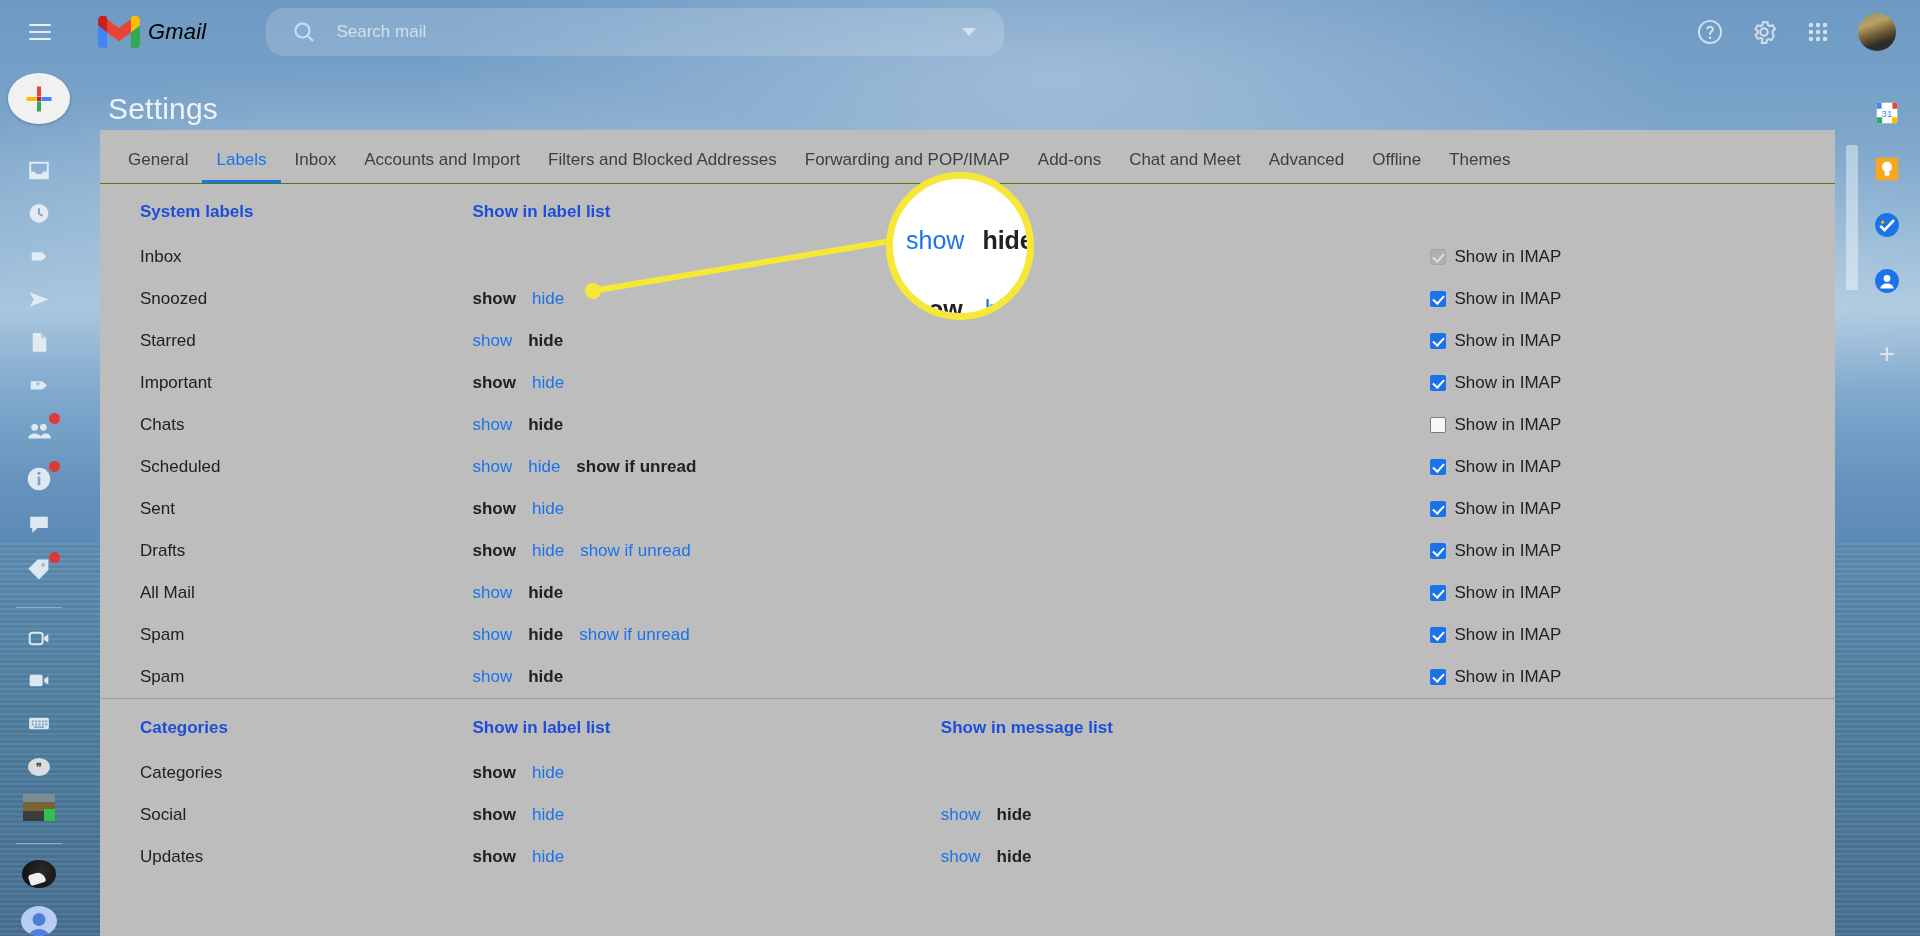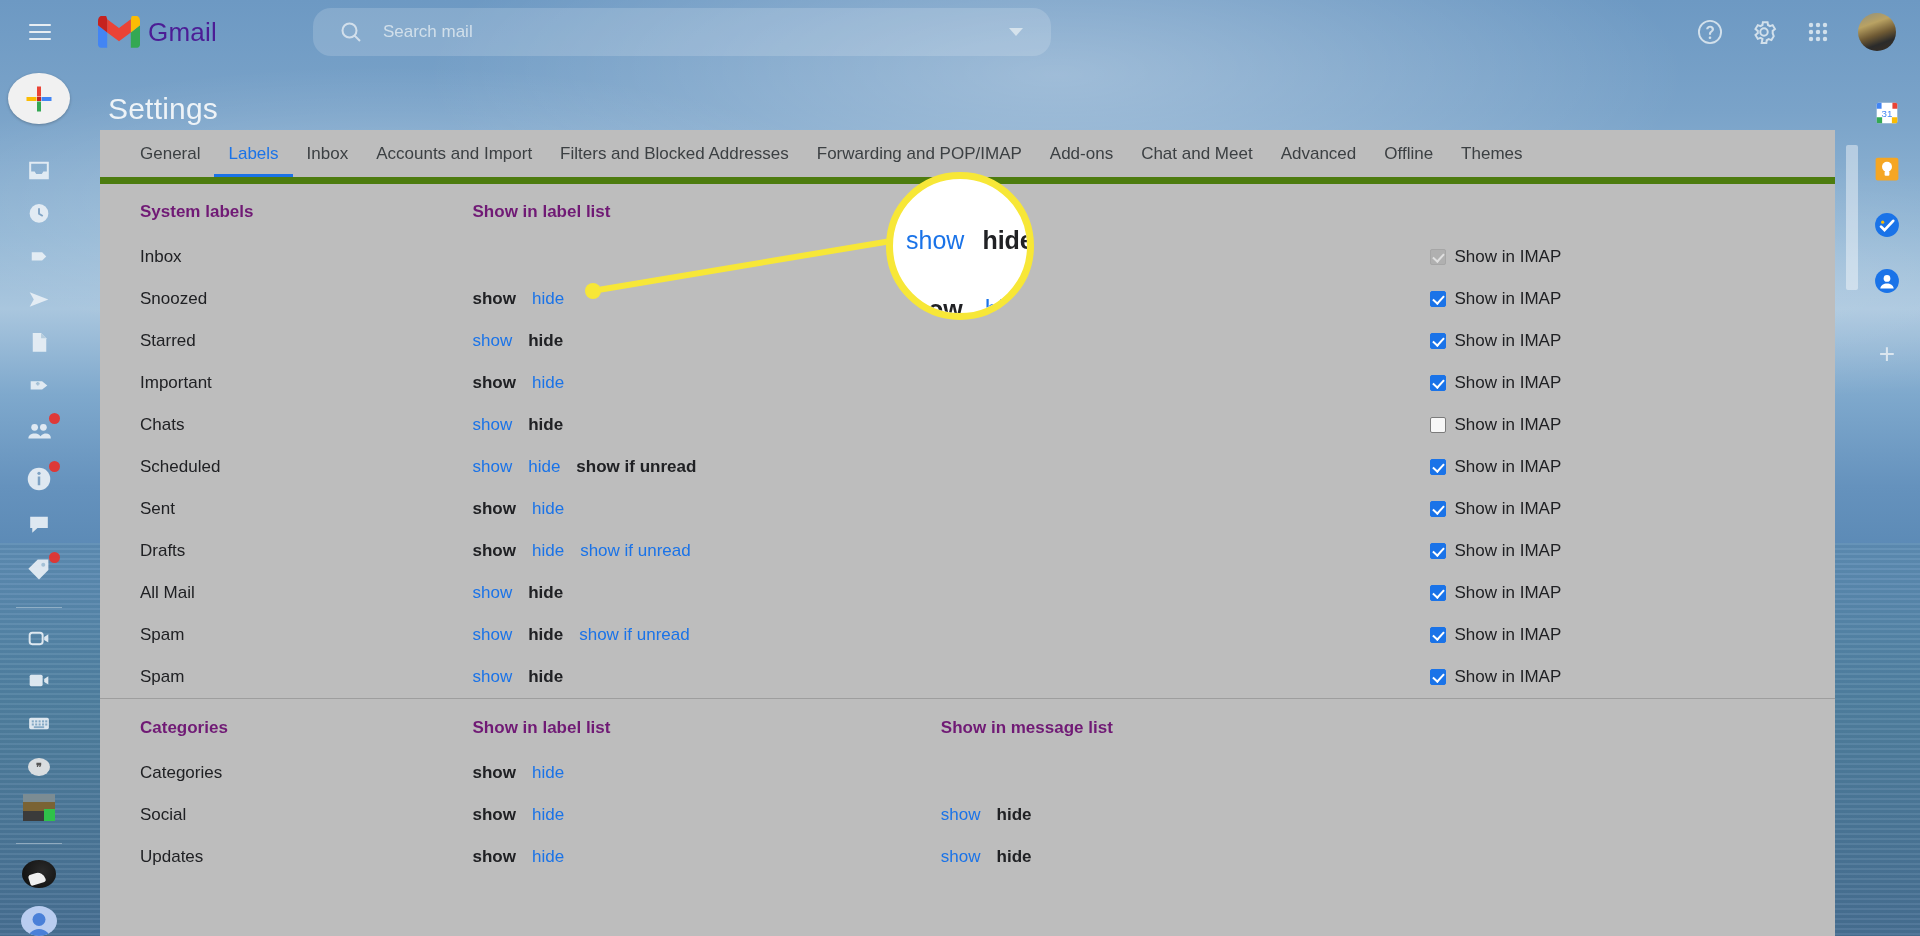--- a/index.html
+++ b/index.html
@@ -45,24 +45,24 @@
     display: flex; align-items: center; z-index: 20;
   }
   .hamburger {
     width: 48px; height: 48px; margin-left: 16px;
     display: flex; flex-direction: column; justify-content: center;
     align-items: center; gap: 5px; cursor: pointer; border-radius: 50%;
   }
   .hamburger span { display: block; width: 22px; height: 2px; background: #e8eef3; border-radius: 2px; }
   .brand { display: flex; align-items: center; gap: 8px; margin-left: 34px; }
   .gmail-m { width: 42px; height: 32px; }
-  .brand-name { font-size: 26px; color: #4c1d95; letter-spacing: .2px; }
+  .brand-name { font-size: 22px; color: #000000; letter-spacing: .2px; font-style: italic; }
 
   .searchwrap {
-    margin-left: 96px; width: 738px; height: 48px;
+    margin-left: 60px; width: 738px; height: 48px;
     background: rgba(255,255,255,.16);
     border-radius: 18px; display: flex; align-items: center;
     padding: 0 14px; position: relative;
   }
   .search-icon { width: 24px; height: 24px; margin-left: 12px; opacity: .85; }
   .search-input {
     flex: 1; border: 0; background: transparent; outline: none;
     font-family: "Liberation Sans", sans-serif;
     font-size: 17px; color: #e6eef4; margin-left: 20px;
   }
@@ -144,34 +144,34 @@
   .settings-title {
     position: absolute; left: 108px; top: 92px; z-index: 12;
     font-size: 30px; color: #eef3f7; letter-spacing: .2px;
   }
   .panel {
     position: absolute; left: 100px; top: 130px; width: 1735px; bottom: 0;
     background: #bdbdbd; z-index: 10; overflow: hidden;
   }
   .tabs {
     display: flex; align-items: flex-end; height: 54px;
-    padding-left: 26px; gap: 0; border-bottom: 7px solid #4d7c0f;
+    padding-left: 14px; gap: 0; border-bottom: 1px solid #4d7c0f;
   }
   .tab {
     font-size: 17px; color: #3c4043; padding: 0 14px 13px 14px;
     cursor: pointer; white-space: nowrap;
   }
   .tab.active { color: #1a73e8; border-bottom: 3px solid #1a73e8; padding-bottom: 10px; text-align: center; }
 
   .content { padding: 0 0 0 0; }
 
   table.labels { width: 100%; border-collapse: collapse; }
   table.labels td, table.labels th { text-align: left; vertical-align: middle; }
   .sec-head td {
-    font-size: 17px; font-weight: bold; color: #701a75;
+    font-size: 17px; font-weight: bold; color: #1d4ed8;
     padding: 18px 0 14px 0;
   }
   tr.lrow td { padding: 11px 0; font-size: 17px; color: #202124; }
   tr.lrow { border-bottom: 0; }
   .c-name { width: 350px; padding-left: 40px !important; color:#202124; }
   .c-labellist { width: 440px; }
   .c-msglist { width: 460px; }
   .c-imap { width: 380px; }
 
   .act { margin-right: 16px; font-size: 17px; white-space: nowrap; }

